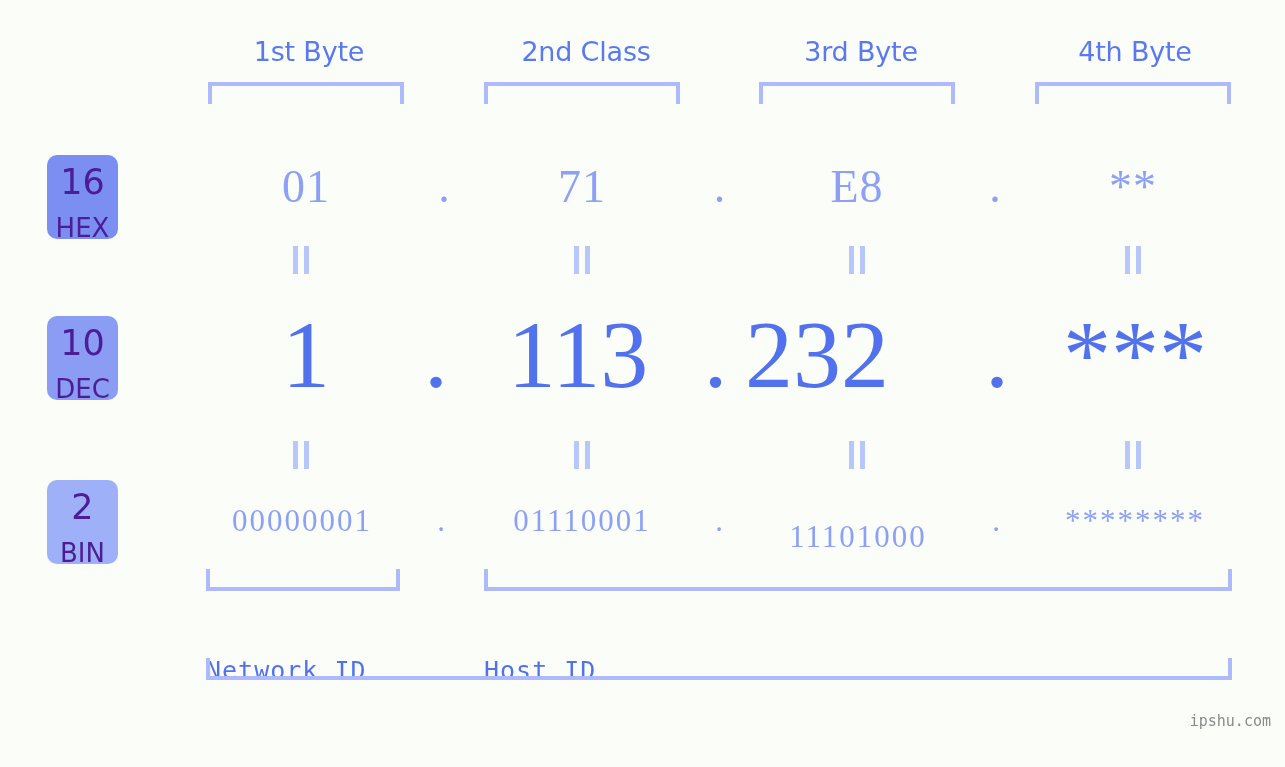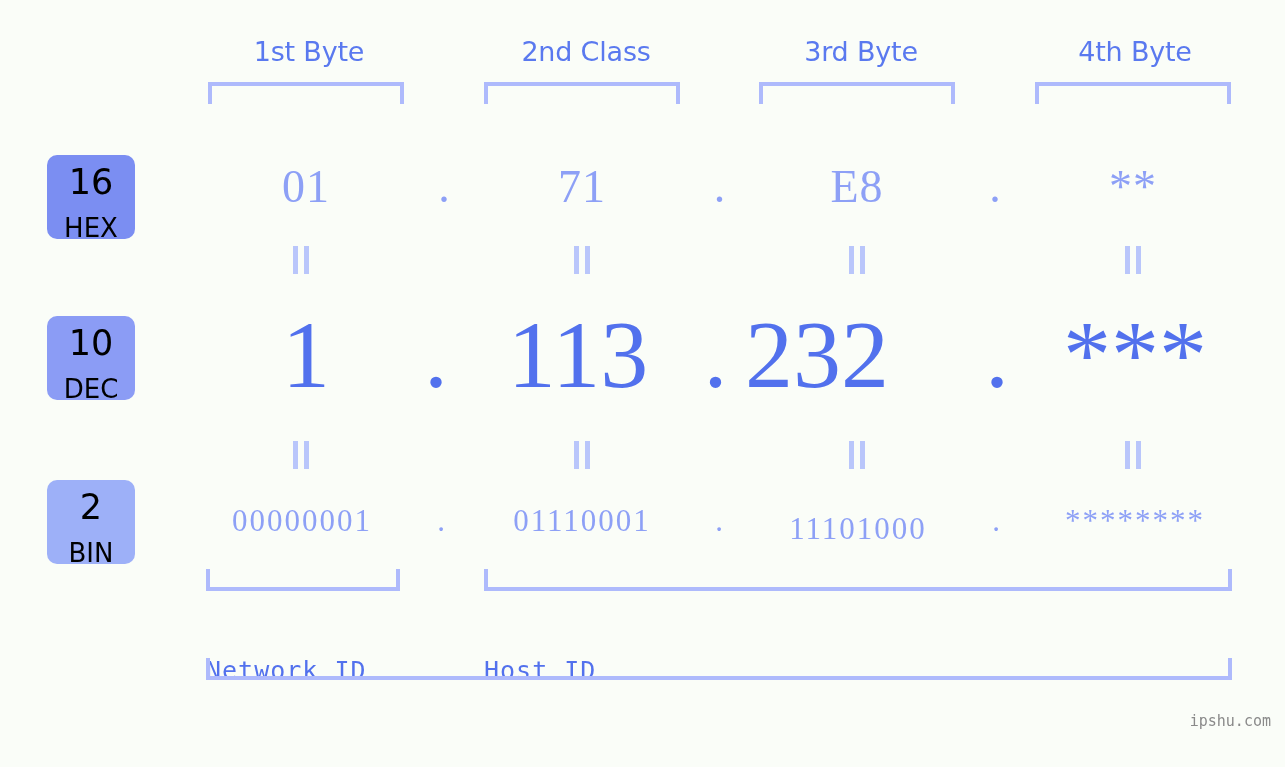--- a/index.html
+++ b/index.html
@@ -48,24 +48,24 @@
   .bracket.up {
     border-bottom: 4px solid #aebafc;
     border-left: 4px solid #aebafc;
     border-right: 4px solid #aebafc;
   }
 
   
   .badge {
     position: absolute;
     left: 47px;
-    width: 88px;
+    width: 71px;
     border-radius: 10px;
     text-align: center;
-    color: #000000;
+    color: #4c1d95;
     font-family: "DejaVu Sans", sans-serif;
     box-sizing: border-box;
   }
   .badge .num {
     display: block;
     font-size: 35px;
     line-height: 40px;
     padding-top: 7px;
     font-weight: 400;
   }
@@ -273,21 +273,21 @@
       </div>
   </div>
 
   <div class="row" style="top:501px;">
     <div class="cell bin-val" style="left:202px; top:0; width:200px;">00000001</div>
     <div class="cell bin-dot" style="left:402px; top:0; width:78px;">.</div>
 
     <div class="cell bin-val" style="left:482px; top:0; width:200px;">01110001</div>
     <div class="cell bin-dot" style="left:680px; top:0; width:78px;">.</div>
 
-    <div class="cell bin-val" style="left:758px; top:8px; width:200px;">11101000</div>
+    <div class="cell bin-val" style="left:758px; top:16px; width:200px;">11101000</div>
     <div class="cell bin-dot" style="left:957px; top:0; width:78px;">.</div>
 
     <div class="cell bin-val" style="left:1035px; top:0; width:200px;">********</div>
   </div>
 
   <div class="bracket up" style="left:206px; top:569px; width:194px;"></div>
   <div class="bracket up" style="left:484px; top:569px; width:748px;"></div>
 
   <div class="zone-label" style="left:206px; top:611px; width:194px;">Network ID</div>
   <div class="zone-label" style="left:484px; top:611px; width:748px;">Host ID</div>

